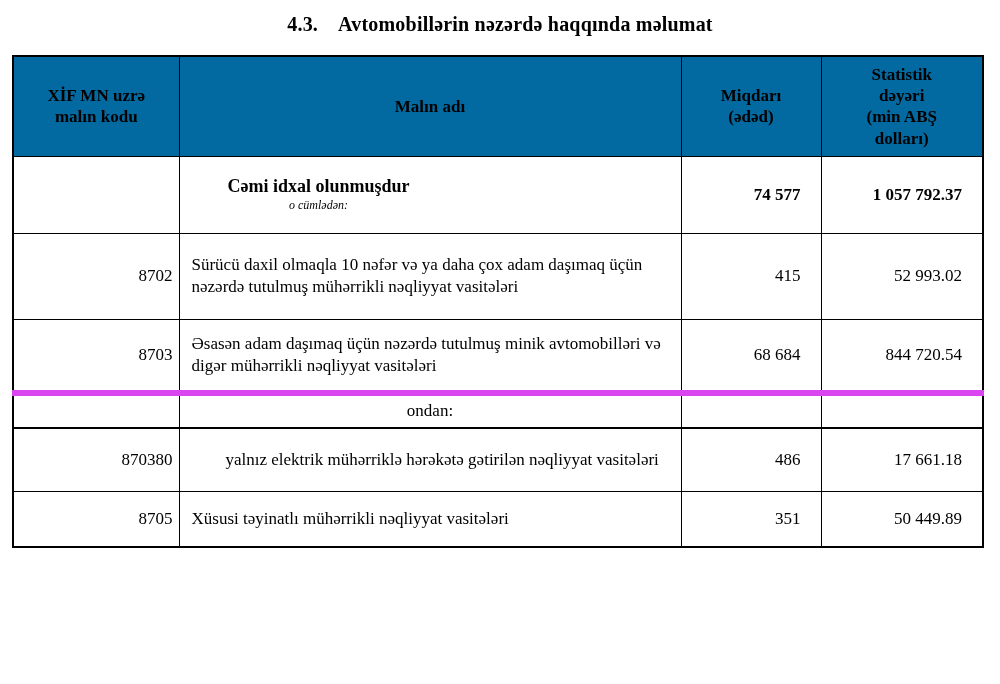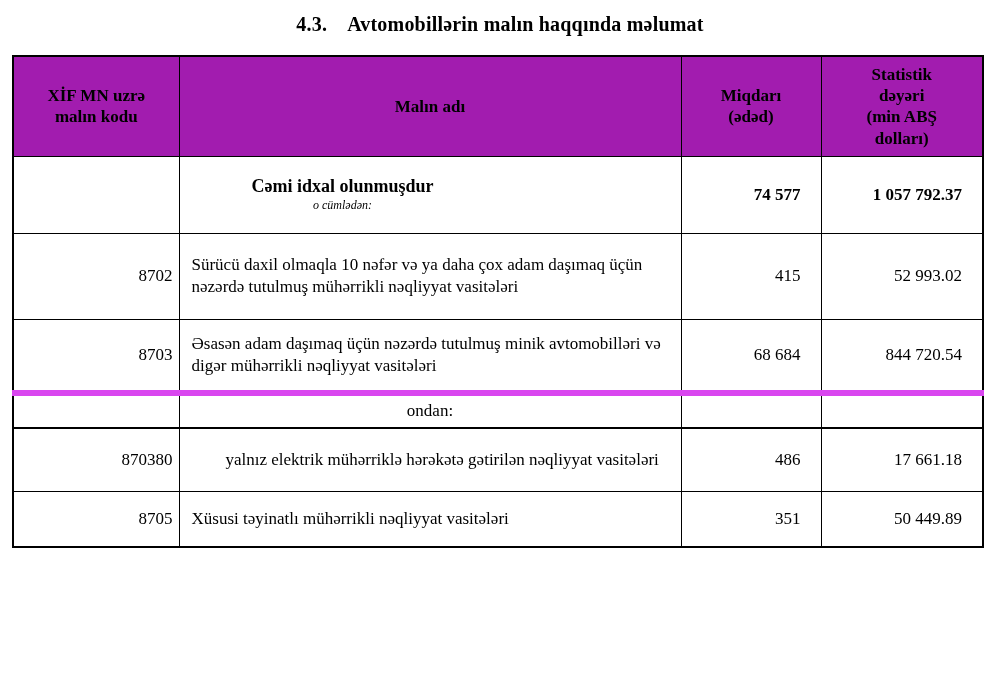--- a/index.html
+++ b/index.html
@@ -40,21 +40,21 @@
     overflow: hidden;
   }
   
   .import-table { border: 2px solid #000000; }
   .import-table tr:first-child th { border-top: 2px solid #000000; }
   .import-table tr:last-child td { border-bottom: 2px solid #000000; }
   .import-table tr > *:first-child { border-left: 2px solid #000000; }
   .import-table tr > *:last-child { border-right: 2px solid #000000; }
 
   .import-table th {
-    background: #a21caf;
+    background: #0369a1;
     font-weight: bold;
     text-align: center;
     white-space: pre-line;
     height: 100px;
     line-height: 1.25;
     padding: 4px 6px;
   }
   .cell-code {
     text-align: right;
     white-space: pre-line;
@@ -67,21 +67,21 @@
   }
   .cell-qty, .cell-value {
     text-align: right;
     padding: 4px 20px 4px 6px;
   }
   
   .row-total td { height: 77px; }
   .row-total .cell-qty, .row-total .cell-value { font-weight: bold; }
   .total-block {
     width: fit-content;
-    margin-left: 60px;
+    margin-left: 36px;
     text-align: center;
   }
   .total-main { font-weight: bold; font-size: 18px; }
   .total-sub  { font-style: italic; font-size: 12px; }
 
   .row-8702 td   { height: 86px; }
   .row-8703 td   { height: 74px; }
   .row-ondan td  { height: 35px; border-top: 6px solid #d946ef; border-bottom: 2px solid #000; }
   .row-ondan .cell-name { text-align: center; padding: 2px 6px; }
   .row-87034x td { height: 72px; }
@@ -90,21 +90,21 @@
   .row-8705 td   { height: 56px; }
 
   .indent-first { text-indent: 34px; }
 </style>
 </head>
 <body>
 
 <div class="page">
 
   <div class="doc-title">
-    <span class="num">4.3.</span><span>Avtomobillərin malın haqqında məlumat</span>
+    <span class="num">4.3.</span><span>Avtomobillərin nəzərdə haqqında məlumat</span>
   </div>
 
   <table class="import-table">
     <colgroup>
       <col style="width:166px">
       <col style="width:502px">
       <col style="width:140px">
       <col style="width:162px">
     </colgroup>
     <tbody>

